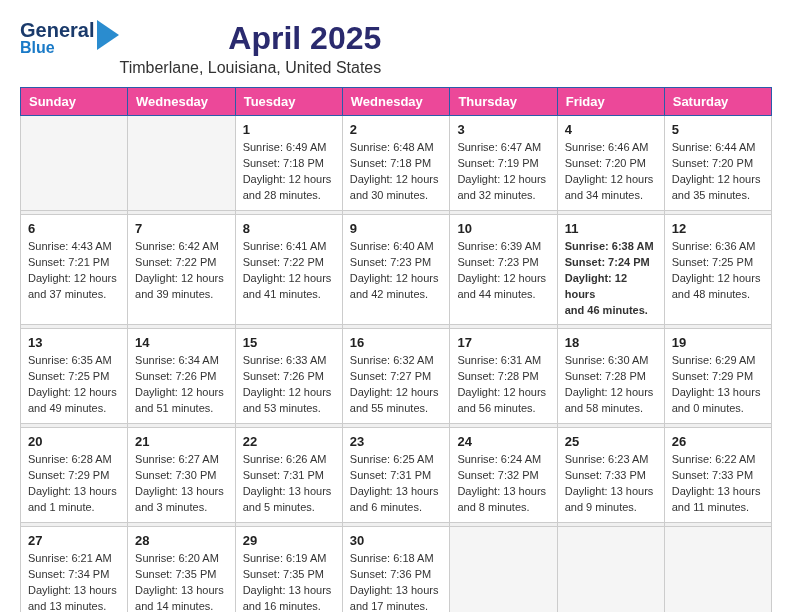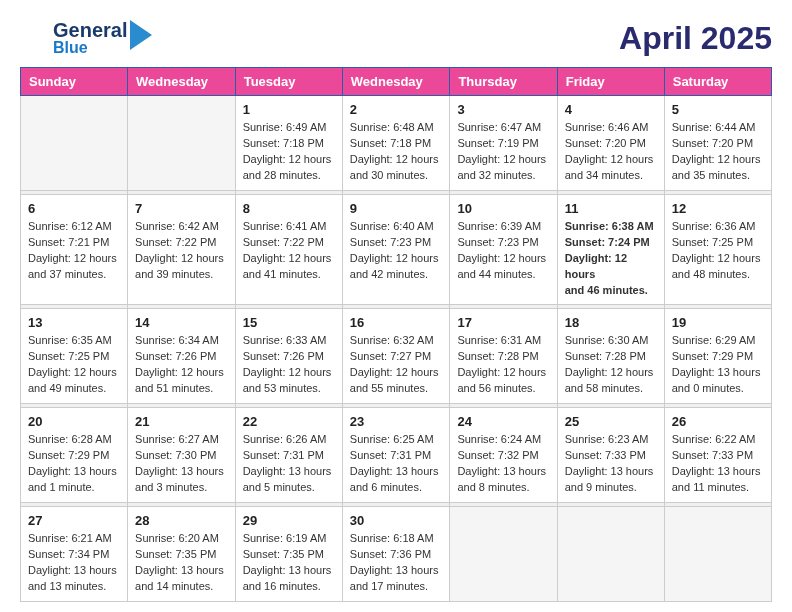--- a/index.html
+++ b/index.html
@@ -5,24 +5,22 @@
     * { box-sizing: border-box; margin: 0; padding: 0; }
     body {
       font-family: Arial, sans-serif;
       background: #fff;
       width: 792px;
       min-height: 612px;
       padding: 20px;
     }
     .header-area {
       display: flex;
-      justify-content: space-between;
       align-items: flex-start;
       margin-bottom: 10px;
-      margin-left: 33px;
     }
     .title-area {
       text-align: right;
     }
     .main-title {
       font-size: 32px;
       color: #2a2a6e;
       font-weight: bold;
     }
     .subtitle {
@@ -109,20 +107,21 @@
       <span class="logo-blue">Blue</span>
     </div>
     <div class="logo-icon">
       <svg width="22" height="30" viewBox="0 0 22 30">
         <polygon points="0,0 22,15 0,30" fill="#2a8ccf"></polygon>
       </svg>
     </div>
   </div>
   <div class="title-area">
     <div class="main-title">April 2025</div>
+    <div class="subtitle">Timberlane, Louisiana, United States</div>
   </div>
 </div>
 
 <table class="calendar">
   <thead>
     <tr>
     <th>Sunday</th>
         <th>Wednesday</th>
         <th>Tuesday</th>
         <th>Wednesday</th>
@@ -176,21 +175,21 @@
         <td></td>
         <td></td>
         <td></td>
         <td></td>
         <td></td>
         <td></td>
       </tr>
       <tr>
         <td>
           <span class="day-number">6</span>
-          <div class="day-info" style="white-space: pre-line;">Sunrise: 6:12 AM
+          <div class="day-info" style="white-space: pre-line;">Sunrise: 4:43 AM
 Sunset: 7:21 PM
 Daylight: 12 hours
 and 37 minutes.</div>
         </td>
         <td>
           <span class="day-number">7</span>
           <div class="day-info" style="white-space: pre-line;">Sunrise: 6:42 AM
 Sunset: 7:22 PM
 Daylight: 12 hours
 and 39 minutes.</div>

